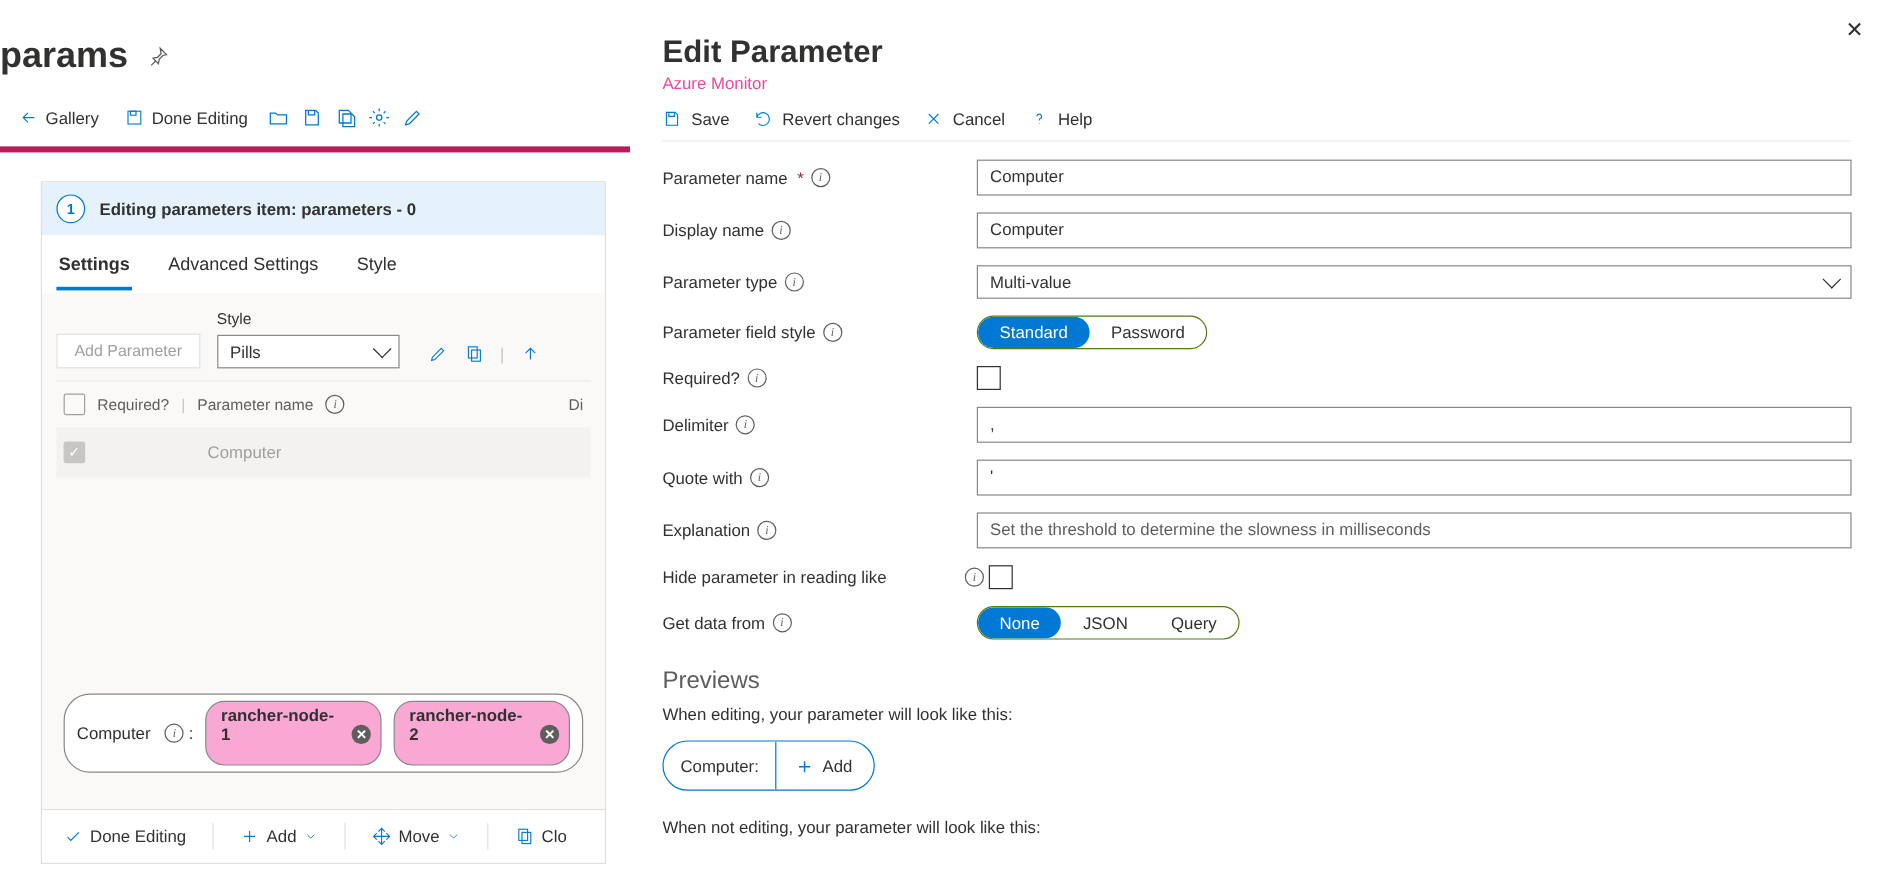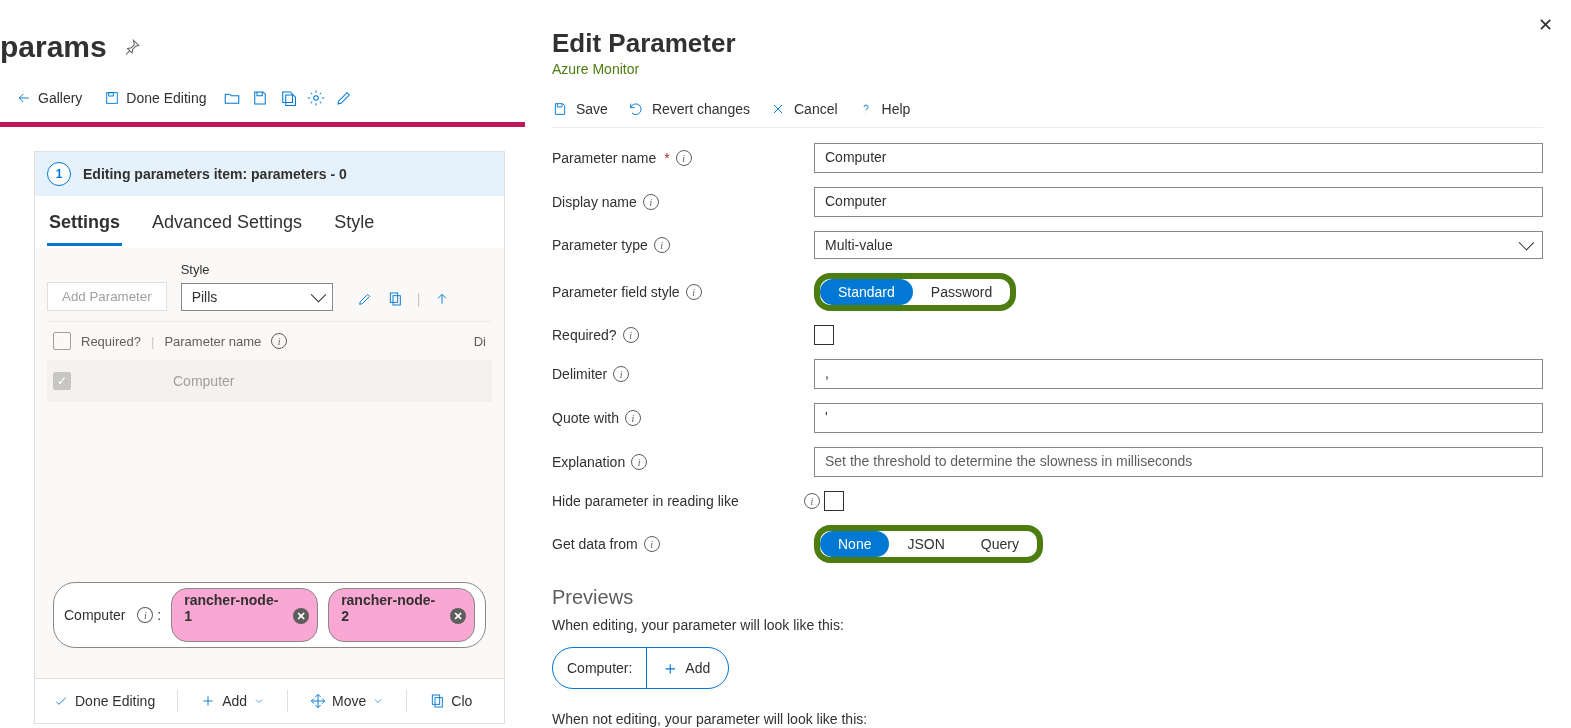--- a/index.html
+++ b/index.html
@@ -77,21 +77,21 @@
   }
   .wb-tabs {
     display:flex;
     gap:28px;
     padding:10px 12px 0 12px;
     border-bottom:2px solid transparent;
   }
   .wb-tab {
     padding:6px 2px 10px 2px;
     cursor:pointer;
-    font-size:18px;
+    font-size:15px;
   }
   .wb-tab.active {
     font-weight:600;
     border-bottom:3px solid #0078d4;
   }
   .wb-body {
     background:#faf9f8;
     padding:8px 12px 20px 12px;
     position:relative;
   }
@@ -219,22 +219,22 @@
     background:#ffffff;
     padding:10px 28px 0 12px;
     box-sizing:border-box;
   }
   .panel h2 {
     margin:18px 0 2px 0;
     font-size:26px;
     font-weight:600;
   }
   .panel .subtitle {
-    color:#4d7c0f;
-    margin-bottom:14px;
+    color:#ec4899;
+    margin-bottom:4px;
   }
   .panel-close {
     position:absolute;
     right:18px; top:14px;
     cursor:pointer;
     font-size:18px;
     color:#323130;
   }
   .panel-toolbar {
     display:flex;
@@ -286,21 +286,21 @@
     content:"";
     position:absolute;
     right:10px; top:50%;
     width:10px; height:10px;
     border-right:1px solid #323130;
     border-bottom:1px solid #323130;
     transform: translateY(-70%) rotate(45deg);
   }
   .segmented {
     display:inline-flex;
-    border:6px solid #4d7c0f;
+    border:1px solid #4d7c0f;
     border-radius:16px;
     overflow:hidden;
   }
   .segmented .seg {
     padding:5px 18px;
     cursor:pointer;
   }
   .segmented .seg.active {
     background:#0078d4;
     color:#fff;

